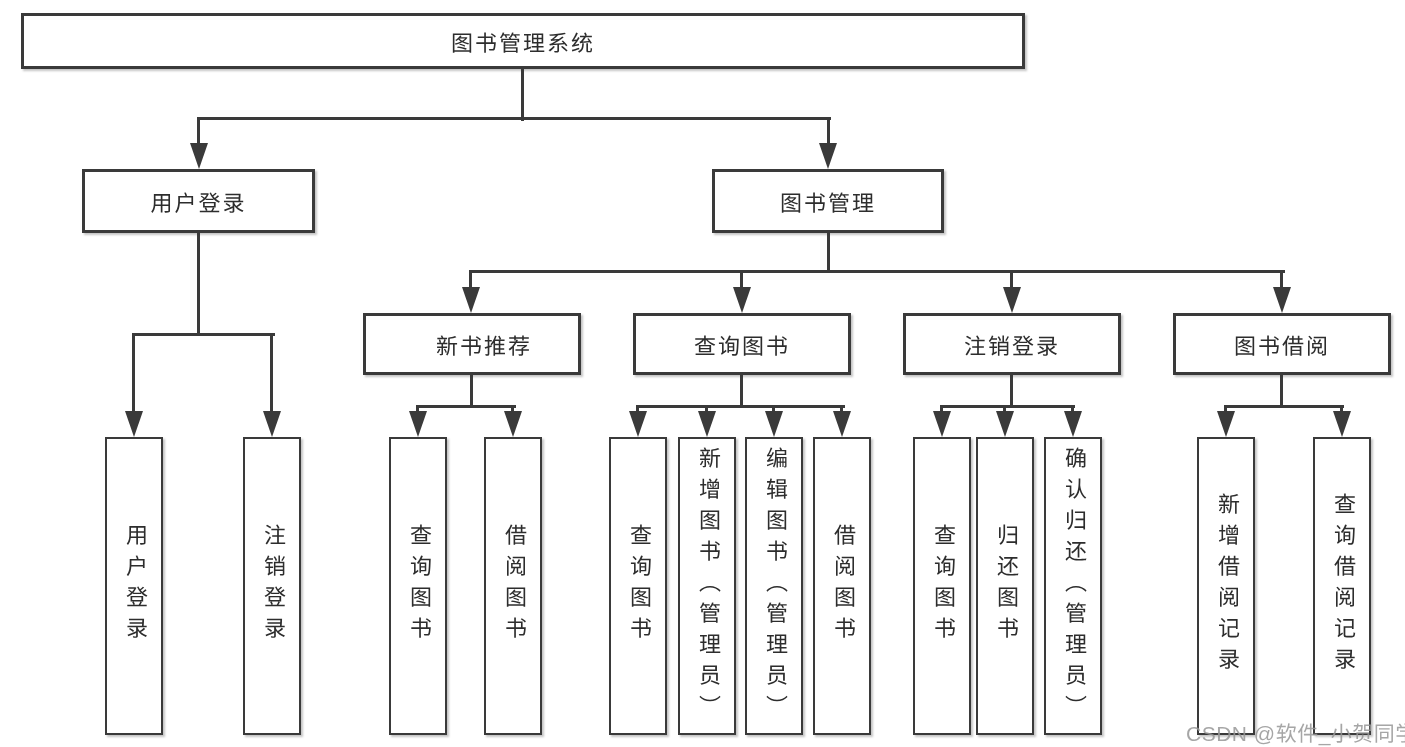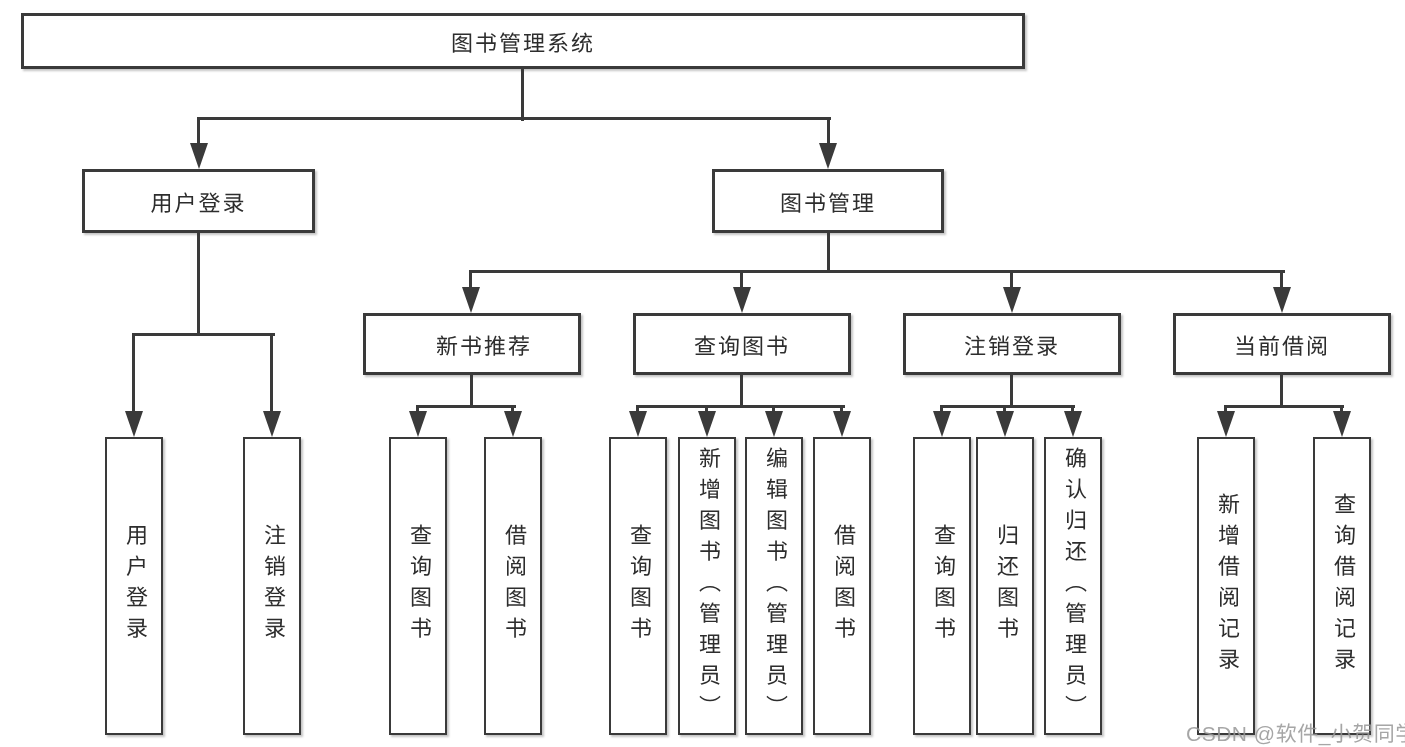--- a/index.html
+++ b/index.html
@@ -50,21 +50,21 @@
   <div class="node l3" style="left:363px;padding-left:24px;">
     <span class="h-label">新书推荐</span>
   </div>
   <div class="node l3" style="left:633px;">
     <span class="h-label">查询图书</span>
   </div>
   <div class="node l3" style="left:903px;">
     <span class="h-label">注销登录</span>
   </div>
   <div class="node l3" style="left:1173px;">
-    <span class="h-label">当前借阅</span>
+    <span class="h-label">图书借阅</span>
   </div>
 
   <div class="node leaf" style="left:105px;">
     <span class="v-label">用户登录</span>
   </div>
   <div class="node leaf" style="left:243px;">
     <span class="v-label">注销登录</span>
   </div>
 
   <div class="node leaf" style="left:389px;">

